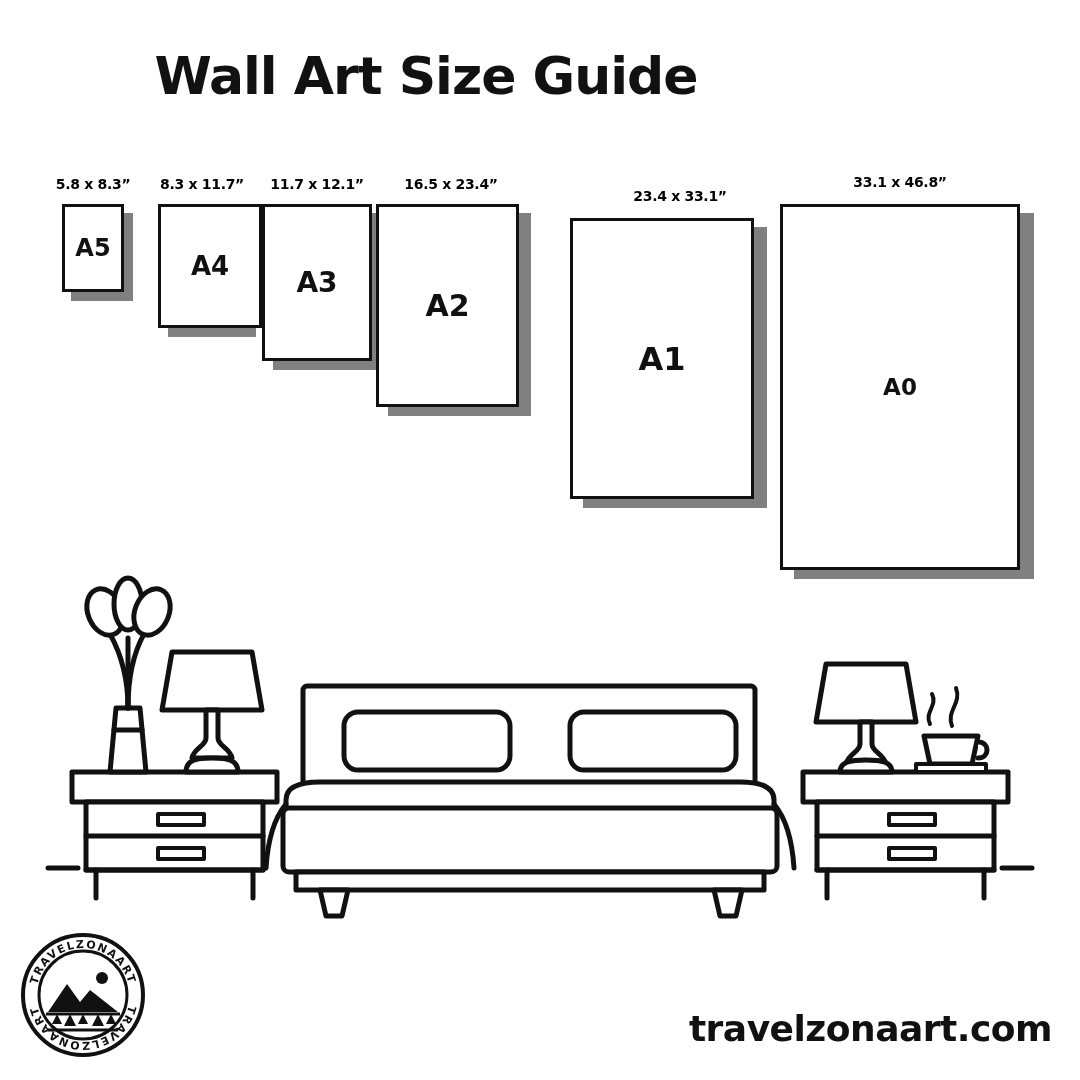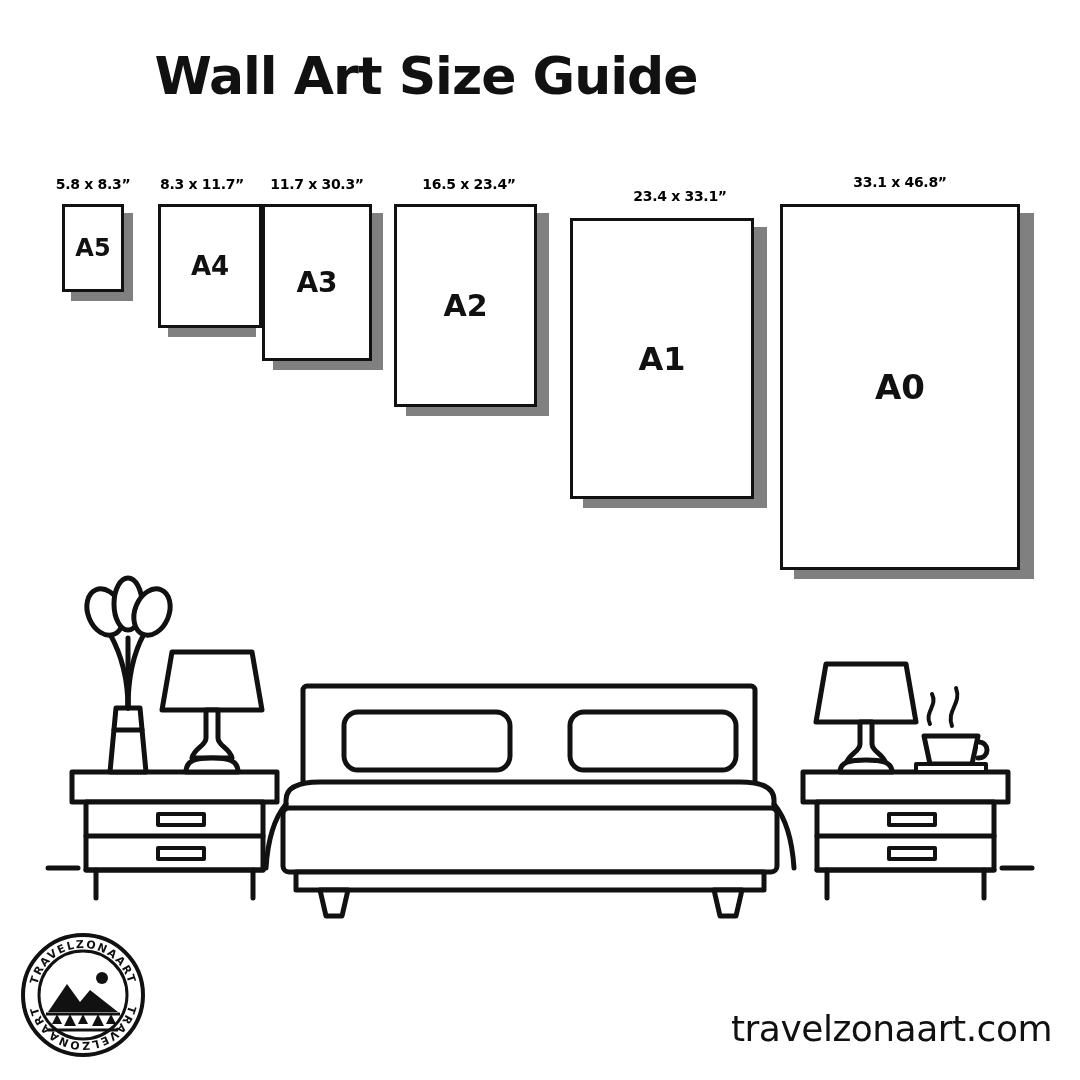--- a/index.html
+++ b/index.html
@@ -86,21 +86,21 @@
     width: 130px;
     height: 130px;
   }
 
   
   .website {
     position: absolute;
     right: 28px;
     top: 1008px;
     font-size: 36px;
-    font-weight: normal;
+    font-weight: bold;
     color: #111111;
     letter-spacing: -0.5px;
   }
 </style>
 </head>
 <body>
 
 <div class="title">Wall Art Size Guide</div>
 
 <div class="frames">
@@ -115,48 +115,48 @@
 
   <div class="frame-group" style="left:158px; top:180px; width:88px; height:160px;">
     <div class="frame-dims" style="top:-4px;">8.3 x 11.7”</div>
     <div class="frame-shadow" style="left:10px; top:33px; width:88px; height:124px;"></div>
     <div class="frame-box" style="left:0px; top:24px; width:104px; height:124px;">
       <span class="frame-label" style="font-size:26px;">A4</span>
     </div>
   </div>
 
   <div class="frame-group" style="left:262px; top:180px; width:110px; height:200px;">
-    <div class="frame-dims" style="top:-4px;">11.7 x 30.3”</div>
+    <div class="frame-dims" style="top:-4px;">11.7 x 12.1”</div>
     <div class="frame-shadow" style="left:11px; top:33px; width:110px; height:157px;"></div>
     <div class="frame-box" style="left:0px; top:24px; width:110px; height:157px;justify-content:center;">
       <span class="frame-label" style="font-size:28px;">A3</span>
     </div>
   </div>
 
-  <div class="frame-group" style="left:394px; top:180px; width:150px; height:245px;">
+  <div class="frame-group" style="left:376px; top:180px; width:150px; height:245px;">
     <div class="frame-dims" style="top:-4px;">16.5 x 23.4”</div>
     <div class="frame-shadow" style="left:12px; top:33px; width:143px; height:203px;"></div>
     <div class="frame-box" style="left:0px; top:24px; width:143px; height:203px;">
       <span class="frame-label" style="font-size:30px;">A2</span>
     </div>
   </div>
 
   <div class="frame-group" style="left:570px; top:190px; width:220px; height:325px;">
     <div class="frame-dims" style="top:-2px;">23.4 x 33.1”</div>
     <div class="frame-shadow" style="left:13px; top:37px; width:184px; height:281px;"></div>
     <div class="frame-box" style="left:0px; top:28px; width:184px; height:281px;">
       <span class="frame-label" style="font-size:32px;">A1</span>
     </div>
   </div>
 
   <div class="frame-group" style="left:780px; top:176px; width:240px; height:410px;">
     <div class="frame-dims" style="top:-2px;">33.1 x 46.8”</div>
     <div class="frame-shadow" style="left:14px; top:37px; width:240px; height:366px;"></div>
     <div class="frame-box" style="left:0px; top:28px; width:240px; height:366px;">
-      <span class="frame-label" style="font-size:34px;">A0</span>
+      <span class="frame-label" style="font-size:23px;">A0</span>
     </div>
   </div>
 </div>
 
 <div class="furniture">
   <svg width="1080" height="380" viewBox="0 0 1080 380" fill="none" stroke="#111111" stroke-width="5" stroke-linejoin="round" stroke-linecap="round">
 
     <line x1="48" y1="308" x2="78" y2="308" stroke-width="5"></line>
     <line x1="1002" y1="308" x2="1032" y2="308" stroke-width="5"></line>
 

